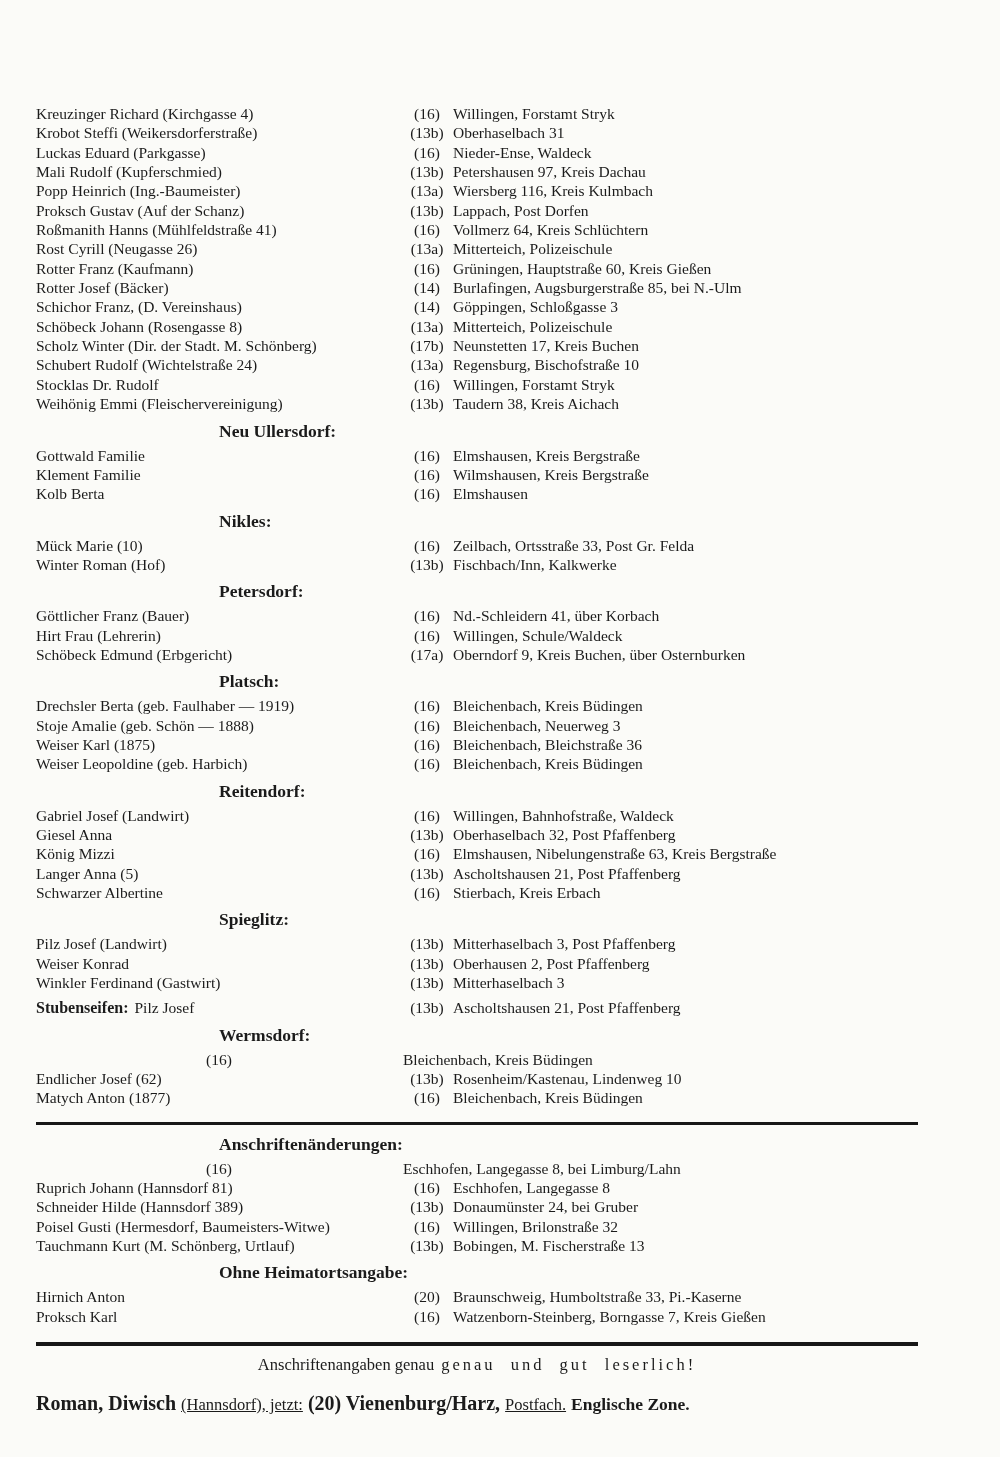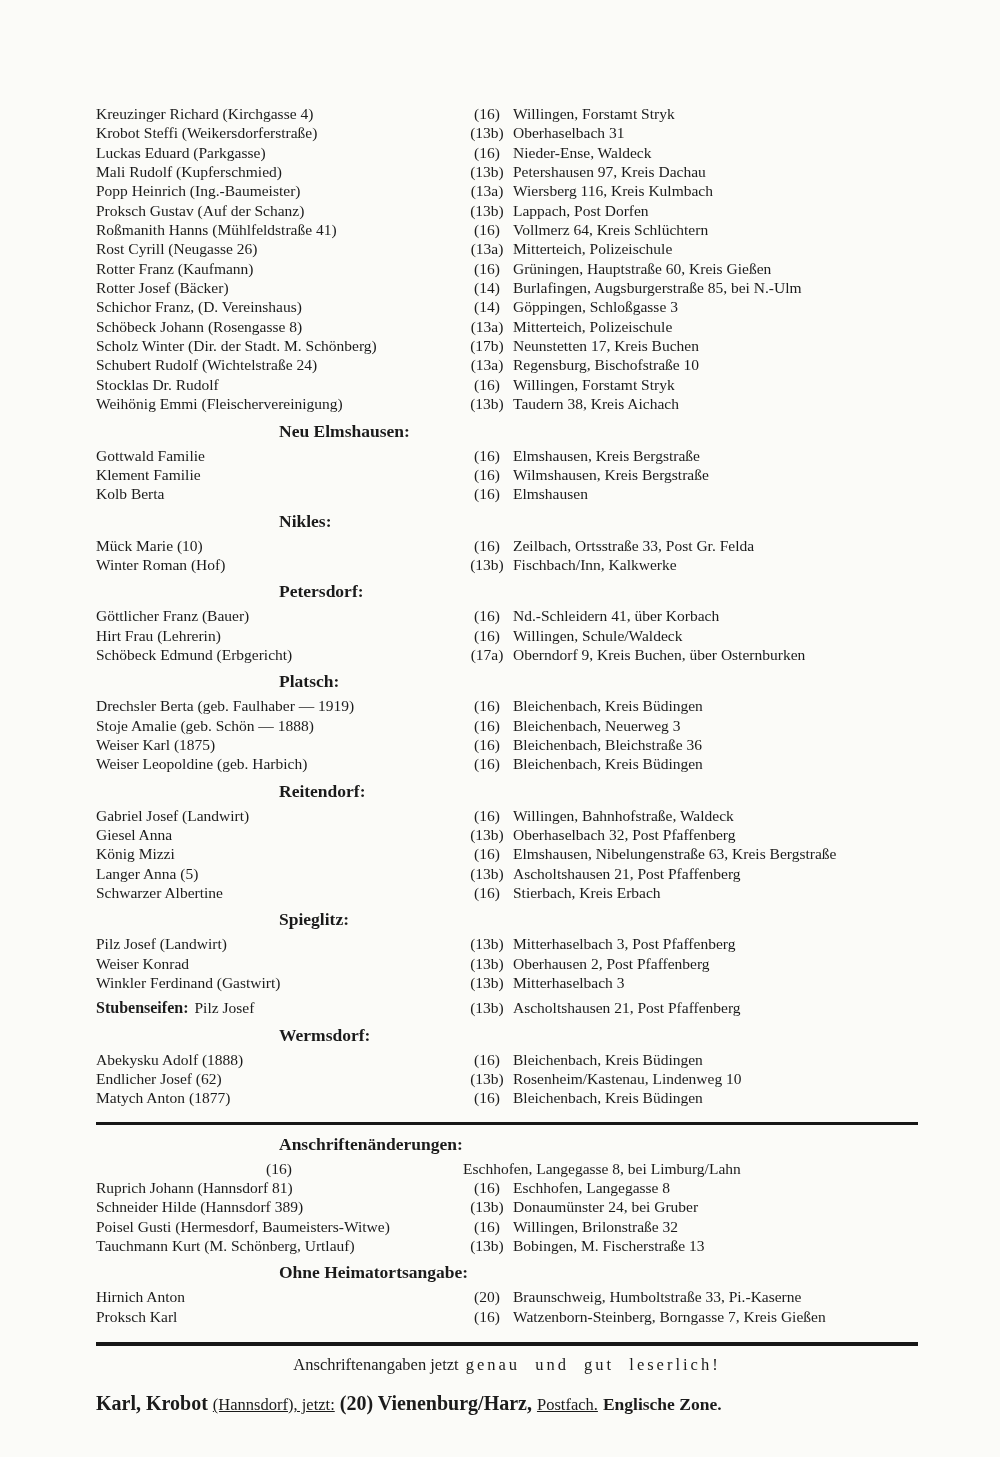--- a/index.html
+++ b/index.html
@@ -7,21 +7,21 @@
   body {
     height: 1457px;
     background: #fbfbf8;
     color: #1b1b1b;
     font-family: "Liberation Serif", "DejaVu Serif", serif;
     overflow: hidden;
   }
   .page {
     width: 1000px;
     height: 1457px;
-    padding: 104px 82px 0 96px;
+    padding: 104px 82px 0 36px;
   }
   .entry-row {
     display: grid;
     grid-template-columns: 366px 50px 1fr;
     font-size: 15.5px;
     line-height: 19.35px;
     white-space: nowrap;
   }
   .entry-name { overflow: visible; }
   .entry-code { text-align: center; }
@@ -138,21 +138,21 @@
       <div class="entry-row">
         <span class="entry-name">Stocklas Dr. Rudolf</span>
         <span class="entry-code">(16)</span>
         <span class="entry-address">Willingen, Forstamt Stryk</span>
       </div>
       <div class="entry-row">
         <span class="entry-name">Weihönig Emmi (Fleischervereinigung)</span>
         <span class="entry-code">(13b)</span>
         <span class="entry-address">Taudern 38, Kreis Aichach</span>
       </div>
-      <div class="section-heading">Neu Elmshausen:</div>
+      <div class="section-heading">Neu Ullersdorf:</div>
       <div class="entry-row">
         <span class="entry-name">Gottwald Familie</span>
         <span class="entry-code">(16)</span>
         <span class="entry-address">Elmshausen, Kreis Bergstraße</span>
       </div>
       <div class="entry-row">
         <span class="entry-name">Klement Familie</span>
         <span class="entry-code">(16)</span>
         <span class="entry-address">Wilmshausen, Kreis Bergstraße</span>
       </div>
@@ -251,21 +251,20 @@
         <span class="entry-code">(13b)</span>
         <span class="entry-address">Mitterhaselbach 3</span>
       </div>
       <div class="entry-row inline-section-row">
         <span class="entry-name"><strong class="entry-prefix">Stubenseifen:</strong><span>Pilz Josef</span></span>
         <span class="entry-code">(13b)</span>
         <span class="entry-address">Ascholtshausen 21, Post Pfaffenberg</span>
       </div>
       <div class="section-heading">Wermsdorf:</div>
       <div class="entry-row">
-        <span class="entry-name">Abekysku Adolf (1888)</span>
         <span class="entry-code">(16)</span>
         <span class="entry-address">Bleichenbach, Kreis Büdingen</span>
       </div>
       <div class="entry-row">
         <span class="entry-name">Endlicher Josef (62)</span>
         <span class="entry-code">(13b)</span>
         <span class="entry-address">Rosenheim/Kastenau, Lindenweg 10</span>
       </div>
       <div class="entry-row">
         <span class="entry-name">Matych Anton (1877)</span>
@@ -307,17 +306,17 @@
       <div class="entry-row">
         <span class="entry-name">Proksch Karl</span>
         <span class="entry-code">(16)</span>
         <span class="entry-address">Watzenborn-Steinberg, Borngasse 7, Kreis Gießen</span>
       </div>
     </div>
 
   <div class="divider thick"></div>
 
   <div class="footer-notice">
-    <span>Anschriftenangaben jetzt</span><span class="fn-spaced">genau und gut leserlich!</span>
+    <span>Anschriftenangaben genau</span><span class="fn-spaced">genau und gut leserlich!</span>
   </div>
 
-  <div class="footer-main"><span class="fm-bold-lg">Karl, Krobot</span><span class="fm-normal">(Hannsdorf), jetzt:</span><span class="fm-bold-lg">(20) Vienenburg/Harz,</span><span class="fm-normal">Postfach.</span><span class="fm-bold-md">Englische Zone.</span></div>
+  <div class="footer-main"><span class="fm-bold-lg">Roman, Diwisch</span><span class="fm-normal">(Hannsdorf), jetzt:</span><span class="fm-bold-lg">(20) Vienenburg/Harz,</span><span class="fm-normal">Postfach.</span><span class="fm-bold-md">Englische Zone.</span></div>
 </div>
 
 </body></html>

